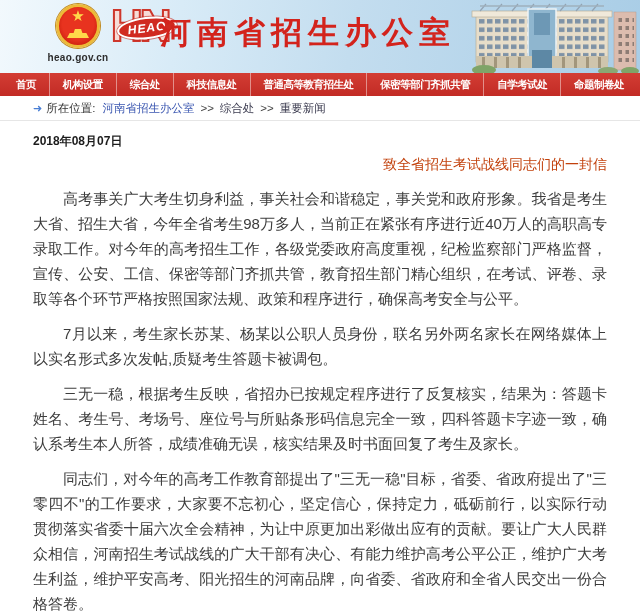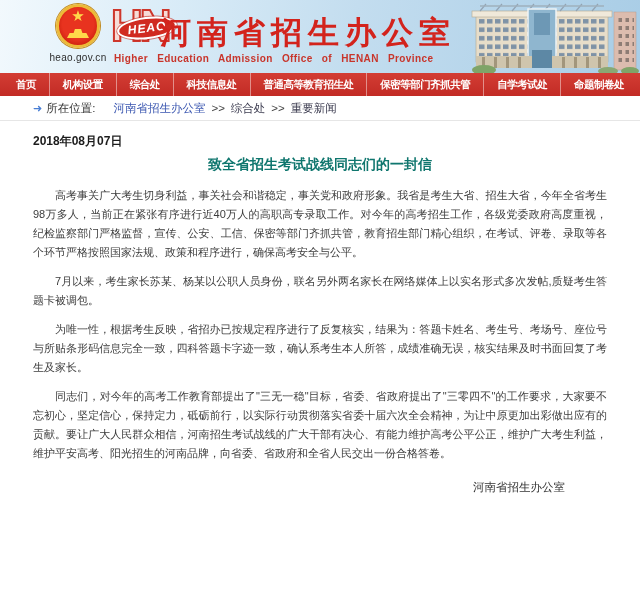--- a/index.html
+++ b/index.html
@@ -24,21 +24,21 @@
     position:absolute; top:1px; left:50%; transform:translateX(-50%);
     color:#ffd94a; font-size:15px; line-height:1;
   }
   .emblem .gate {
     position:absolute; bottom:7px; left:50%; transform:translateX(-50%);
     width:22px; height:9px; background:#ffd94a;
     clip-path: polygon(0 100%, 12% 45%, 30% 45%, 36% 0, 64% 0, 70% 45%, 88% 45%, 100% 100%);
   }
   .domain-label {
     position:absolute; left:33px; top:52px; width:90px; text-align:center;
-    font-size:10px; font-weight:normal; color:#2d2d2d; letter-spacing:.3px;
+    font-size:10px; font-weight:bold; color:#2d2d2d; letter-spacing:.3px;
   }
   .hn-logo {
     position:absolute; left:111px; top:4px; line-height:1;
     font-size:44px; font-weight:bold; letter-spacing:-3px;
     color:#f7dcd7; -webkit-text-stroke:2px #ce372c;
     text-shadow:0 0 1px #ce372c;
   }
   .heao-badge {
     position:absolute; left:117px; top:17px; width:60px; height:22px;
     background:#d02a20; border:2px solid #fff; border-radius:50%;
@@ -66,51 +66,50 @@
     padding:0 3px; white-space:nowrap; cursor:pointer;
     border-right:1px solid rgba(255,255,255,.45);
   }
   .nav-item:last-child { border-right:none; }
   
   .breadcrumb {
     height:25px; display:flex; align-items:center; padding-left:33px;
     font-size:11.5px; color:#333; border-bottom:1px solid #e6e6e6;
   }
   .crumb-arrow { color:#4a7fd4; font-size:11px; margin-right:4px; }
-  .crumb-label { color:#333; margin-right:18px; }
+  .crumb-label { color:#333; margin-right:7px; }
   .crumb-link { color:#3a56b0; cursor:pointer; }
   .crumb-sep { color:#444; margin:0 6px; }
   .crumb-plain { color:#3c3c50; }
   
   .article { padding:8px 33px 0 33px; }
   .article-date { font-size:12px; font-weight:bold; color:#1c1c1c; margin:4px 0 6px; }
   .article-title {
-    text-align:center; font-size:14px; font-weight:bold; color:#0f766e;
+    text-align:right; font-size:14px; font-weight:normal; color:#c2410c;
     margin:6px 0 12px;
   }
   .article-body p {
-    font-size:11px; color:#3c3c3c; line-height:19px;
+    font-size:15px; color:#3c3c3c; line-height:25px;
     text-indent:2em; margin:0 0 10px 0; text-align:justify;
   }
   .signature { text-align:right; padding-right:42px; margin-top:14px; }
   .signature div { font-size:11.5px; color:#333; line-height:20px; }
 </style>
 </head>
 <body>
 
 <div class="header">
   <div class="emblem">
     <span class="star">★</span>
     <span class="gate"></span>
   </div>
   <div class="domain-label">heao.gov.cn</div>
   <div class="hn-logo">HN</div>
   <div class="heao-badge">HEAO</div>
   <div class="cn-title">河南省招生办公室</div>
-  <div class="en-subtitle">Higher  Education  Admission  Office  of  HENAN  Province</div>
   <svg class="building" viewBox="0 0 170 73" xmlns="http://www.w3.org/2000/svg">
     <defs>
       <pattern id="bw" width="8" height="8.5" patternUnits="userSpaceOnUse">
         <rect width="8" height="8.5" fill="#e7ddc9"></rect>
         <rect x="1" y="2" width="5.5" height="4.5" fill="#7e92a6"></rect>
       </pattern>
       <pattern id="bw2" width="7" height="8" patternUnits="userSpaceOnUse">
         <rect width="7" height="8" fill="#dcbcae"></rect>
         <rect x="1.5" y="2" width="3.5" height="4" fill="#8d7c74"></rect>
       </pattern>
@@ -171,19 +170,19 @@
   <span class="crumb-sep">&gt;&gt;</span>
   <span class="crumb-plain">重要新闻</span>
 </div>
 
 <div class="article">
   <div class="article-date">2018年08月07日</div>
   <div class="article-title">致全省招生考试战线同志们的一封信</div>
   <div class="article-body">
       <p class="body-p">高考事关广大考生切身利益，事关社会和谐稳定，事关党和政府形象。我省是考生大省、招生大省，今年全省考生98万多人，当前正在紧张有序进行近40万人的高职高专录取工作。对今年的高考招生工作，各级党委政府高度重视，纪检监察部门严格监督，宣传、公安、工信、保密等部门齐抓共管，教育招生部门精心组织，在考试、评卷、录取等各个环节严格按照国家法规、政策和程序进行，确保高考安全与公平。</p>
       <p class="body-p">7月以来，考生家长苏某、杨某以公职人员身份，联名另外两名家长在网络媒体上以实名形式多次发帖,质疑考生答题卡被调包。</p>
-      <p class="body-p">为唯一性，根据考生反映，省招办已按规定程序进行了反复核实，结果为：答题卡姓名、考生号、考场号、座位号与所贴条形码信息完全一致，四科答题卡字迹一致，确认系考生本人所答，成绩准确无误，核实结果及时书面回复了考生及家长。</p>
+      <p class="body-p">三无一稳，根据考生反映，省招办已按规定程序进行了反复核实，结果为：答题卡姓名、考生号、考场号、座位号与所贴条形码信息完全一致，四科答题卡字迹一致，确认系考生本人所答，成绩准确无误，核实结果及时书面回复了考生及家长。</p>
       <p class="body-p">同志们，对今年的高考工作教育部提出了"三无一稳"目标，省委、省政府提出了"三零四不"的工作要求，大家要不忘初心，坚定信心，保持定力，砥砺前行，以实际行动贯彻落实省委十届六次全会精神，为让中原更加出彩做出应有的贡献。要让广大人民群众相信，河南招生考试战线的广大干部有决心、有能力维护高考公平公正，维护广大考生利益，维护平安高考、阳光招生的河南品牌，向省委、省政府和全省人民交出一份合格答卷。</p>
     </div>
   <div class="signature">
     <div>河南省招生办公室</div>
   </div>
 </div>
 
 </body></html>

